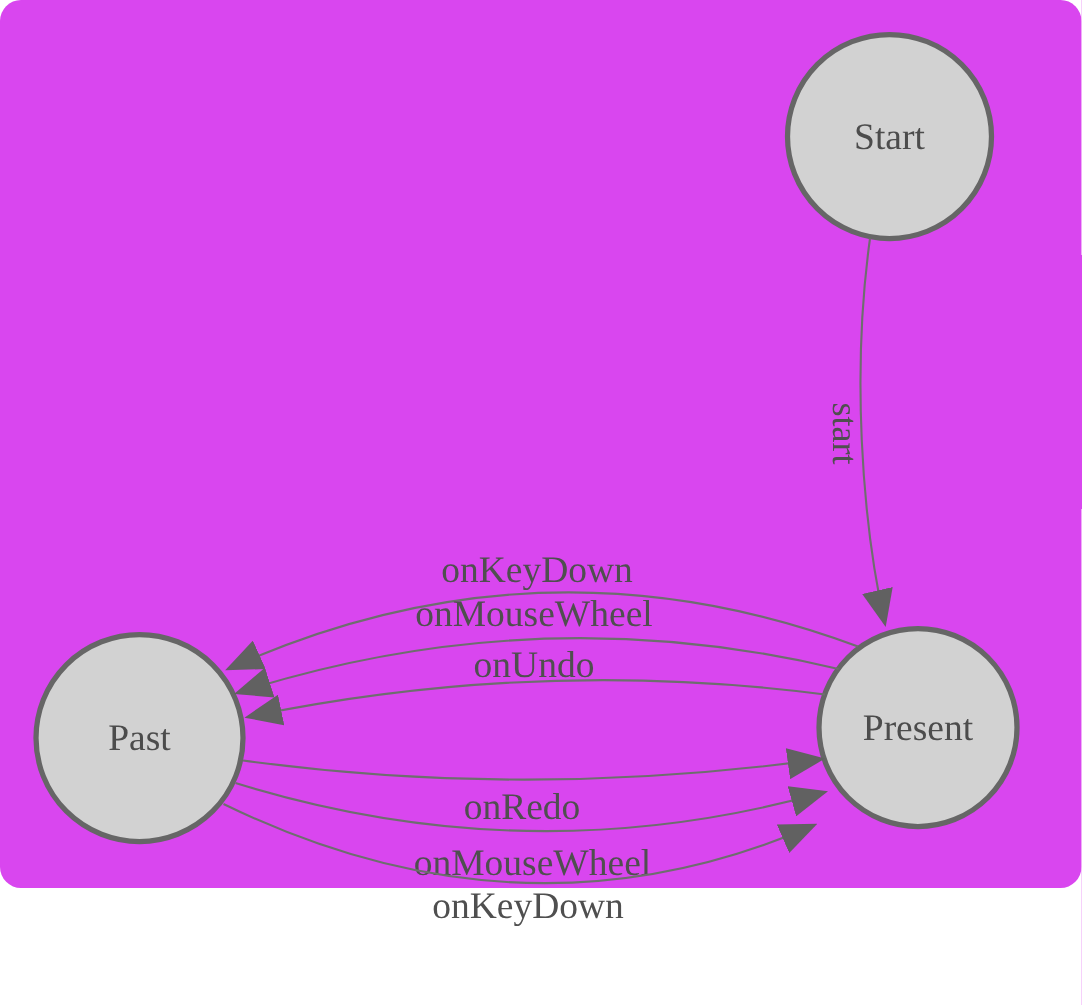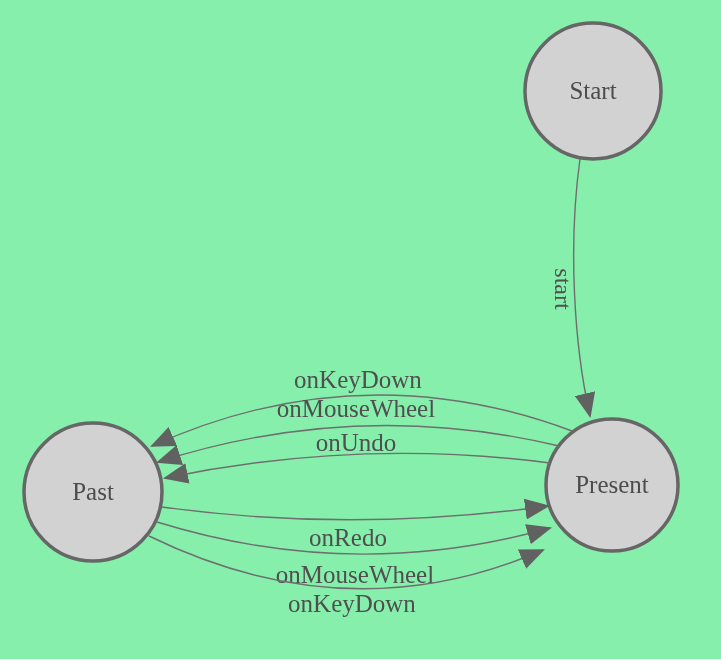--- a/index.html
+++ b/index.html
@@ -6,22 +6,23 @@
     margin: 0;
     padding: 0;
     background: #ffffff;
     width: 721px;
     height: 670px;
     overflow: hidden;
   }
   .canvas-wrap {
     position: relative;
     width: 721px;
-    height: 659px;
-    background: #86efac;
+    height: 592px;
+    background: #d946ef;
+    border-radius: 14px;
   }
   svg {
     display: block;
     font-family: "Liberation Serif", "DejaVu Serif", serif;
   }
   .node-circle {
     fill: #d2d2d2;
     stroke: #666666;
     stroke-width: 3.5px;
   }

